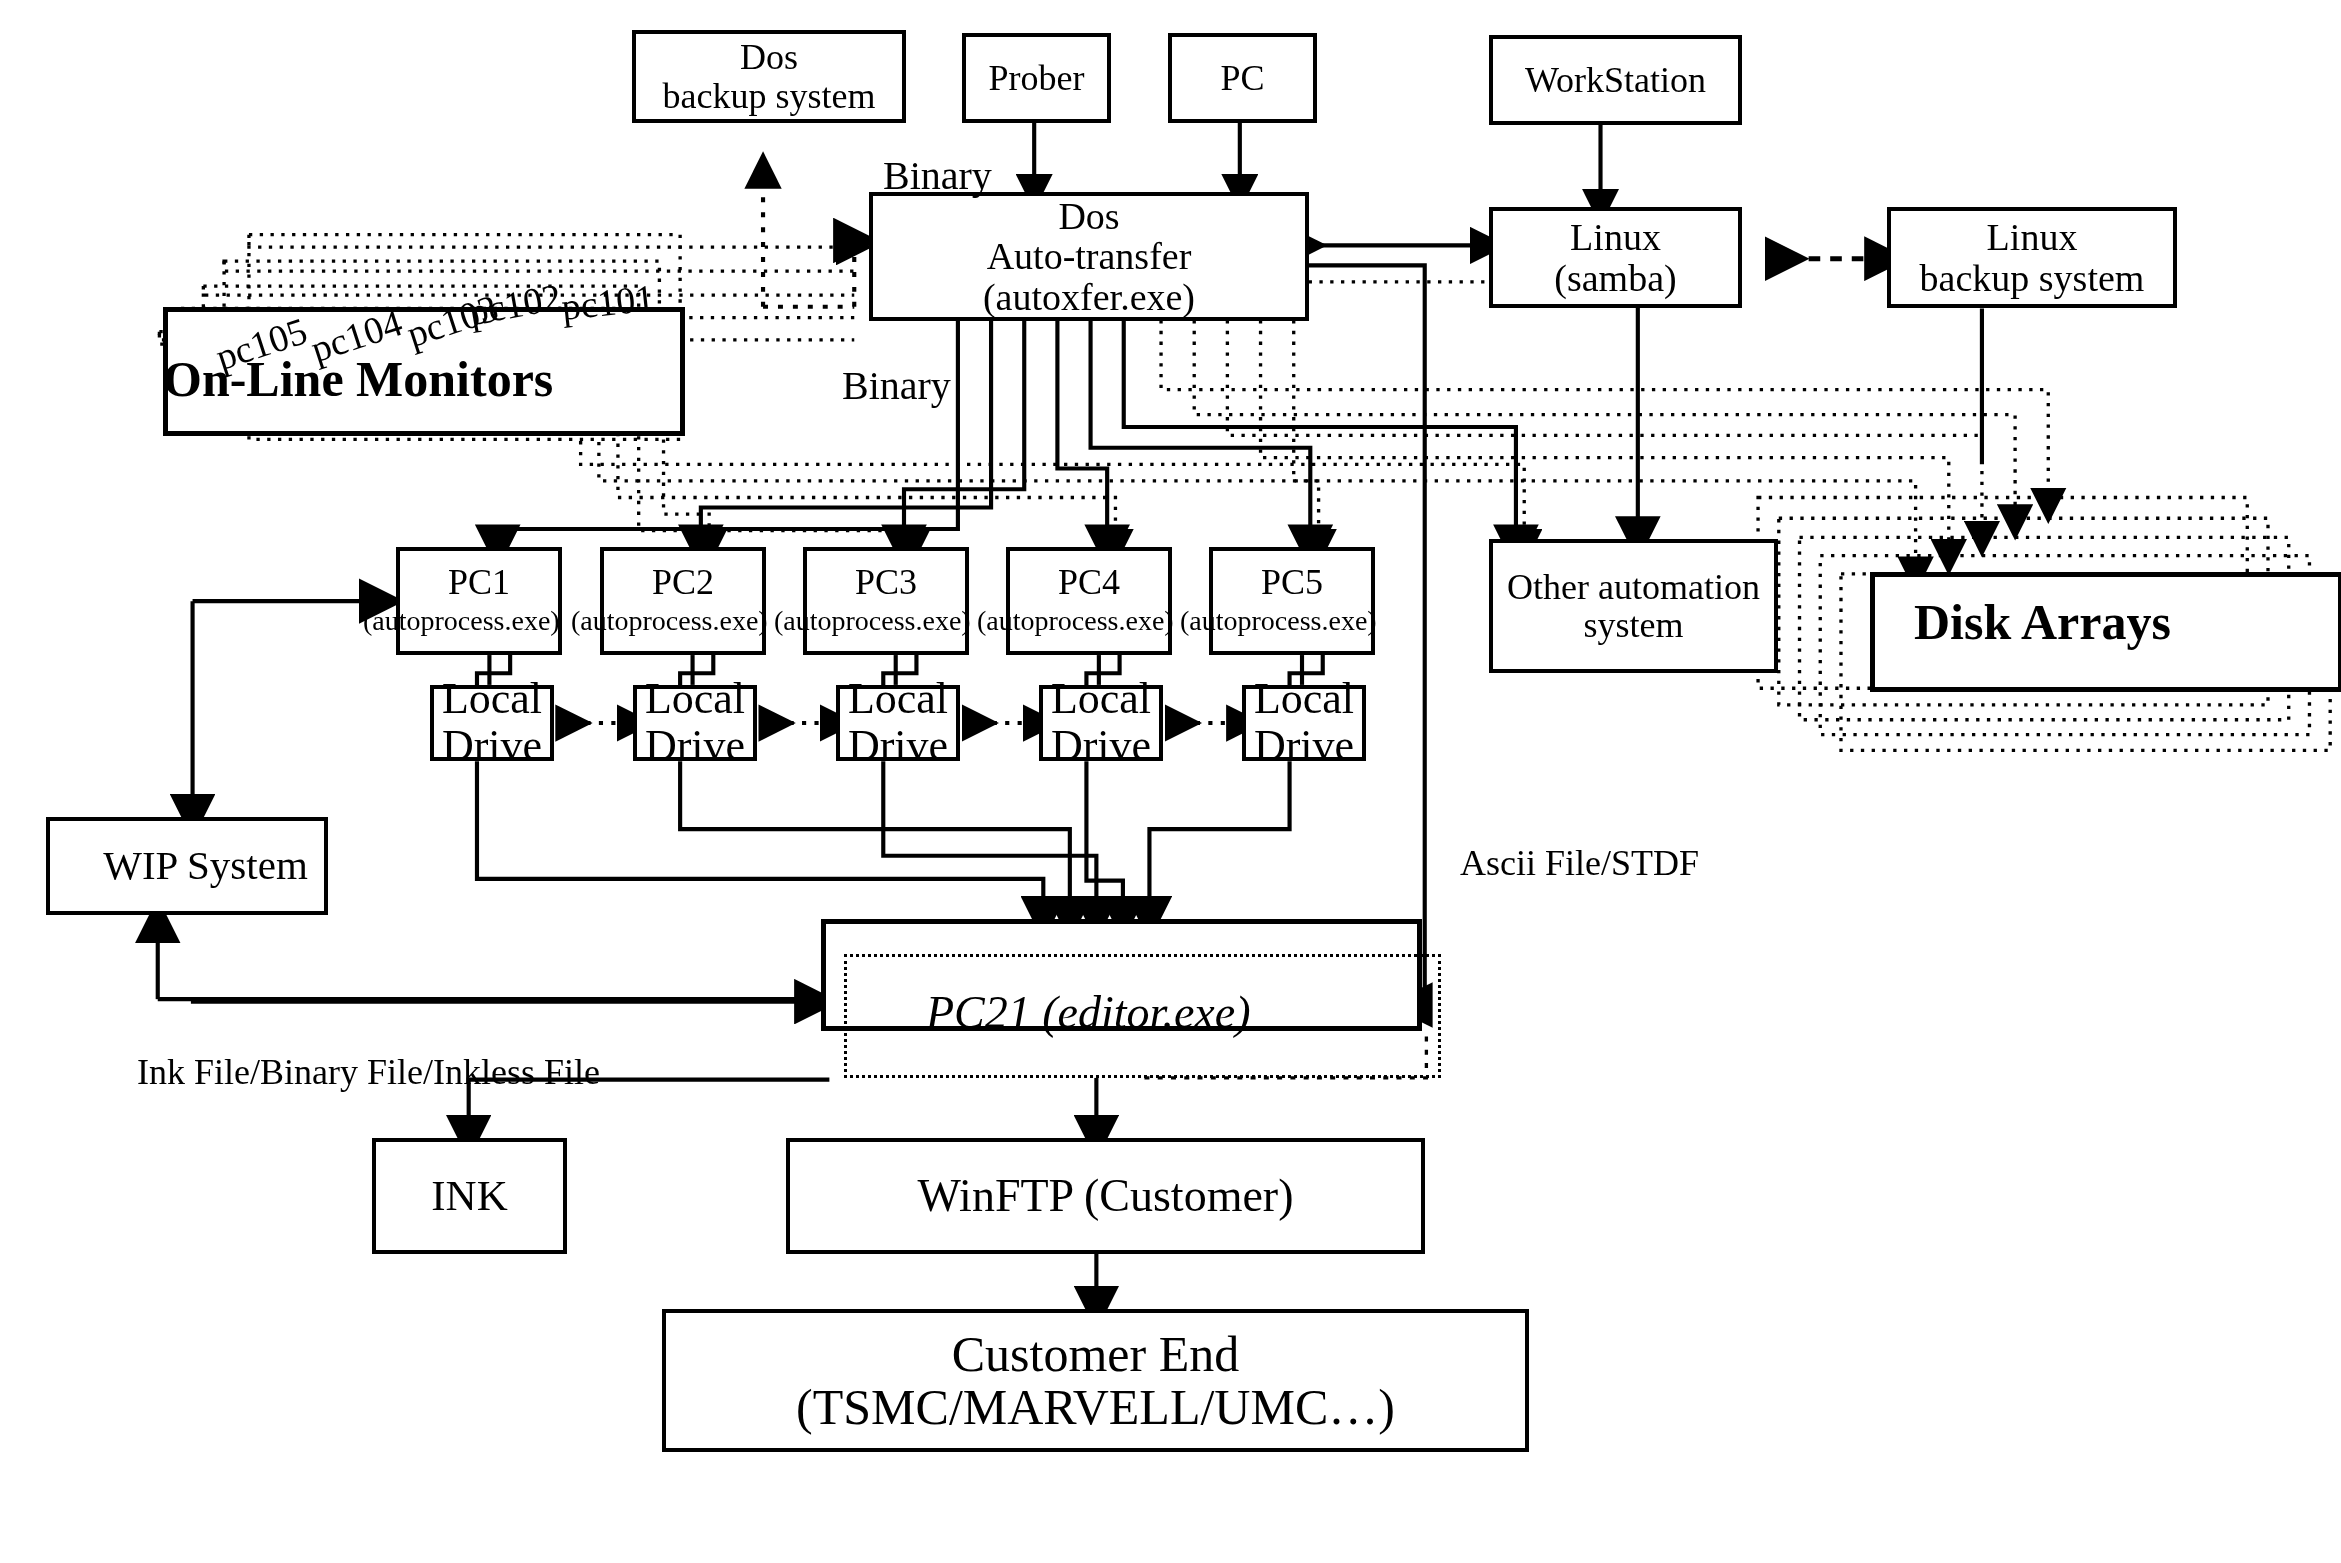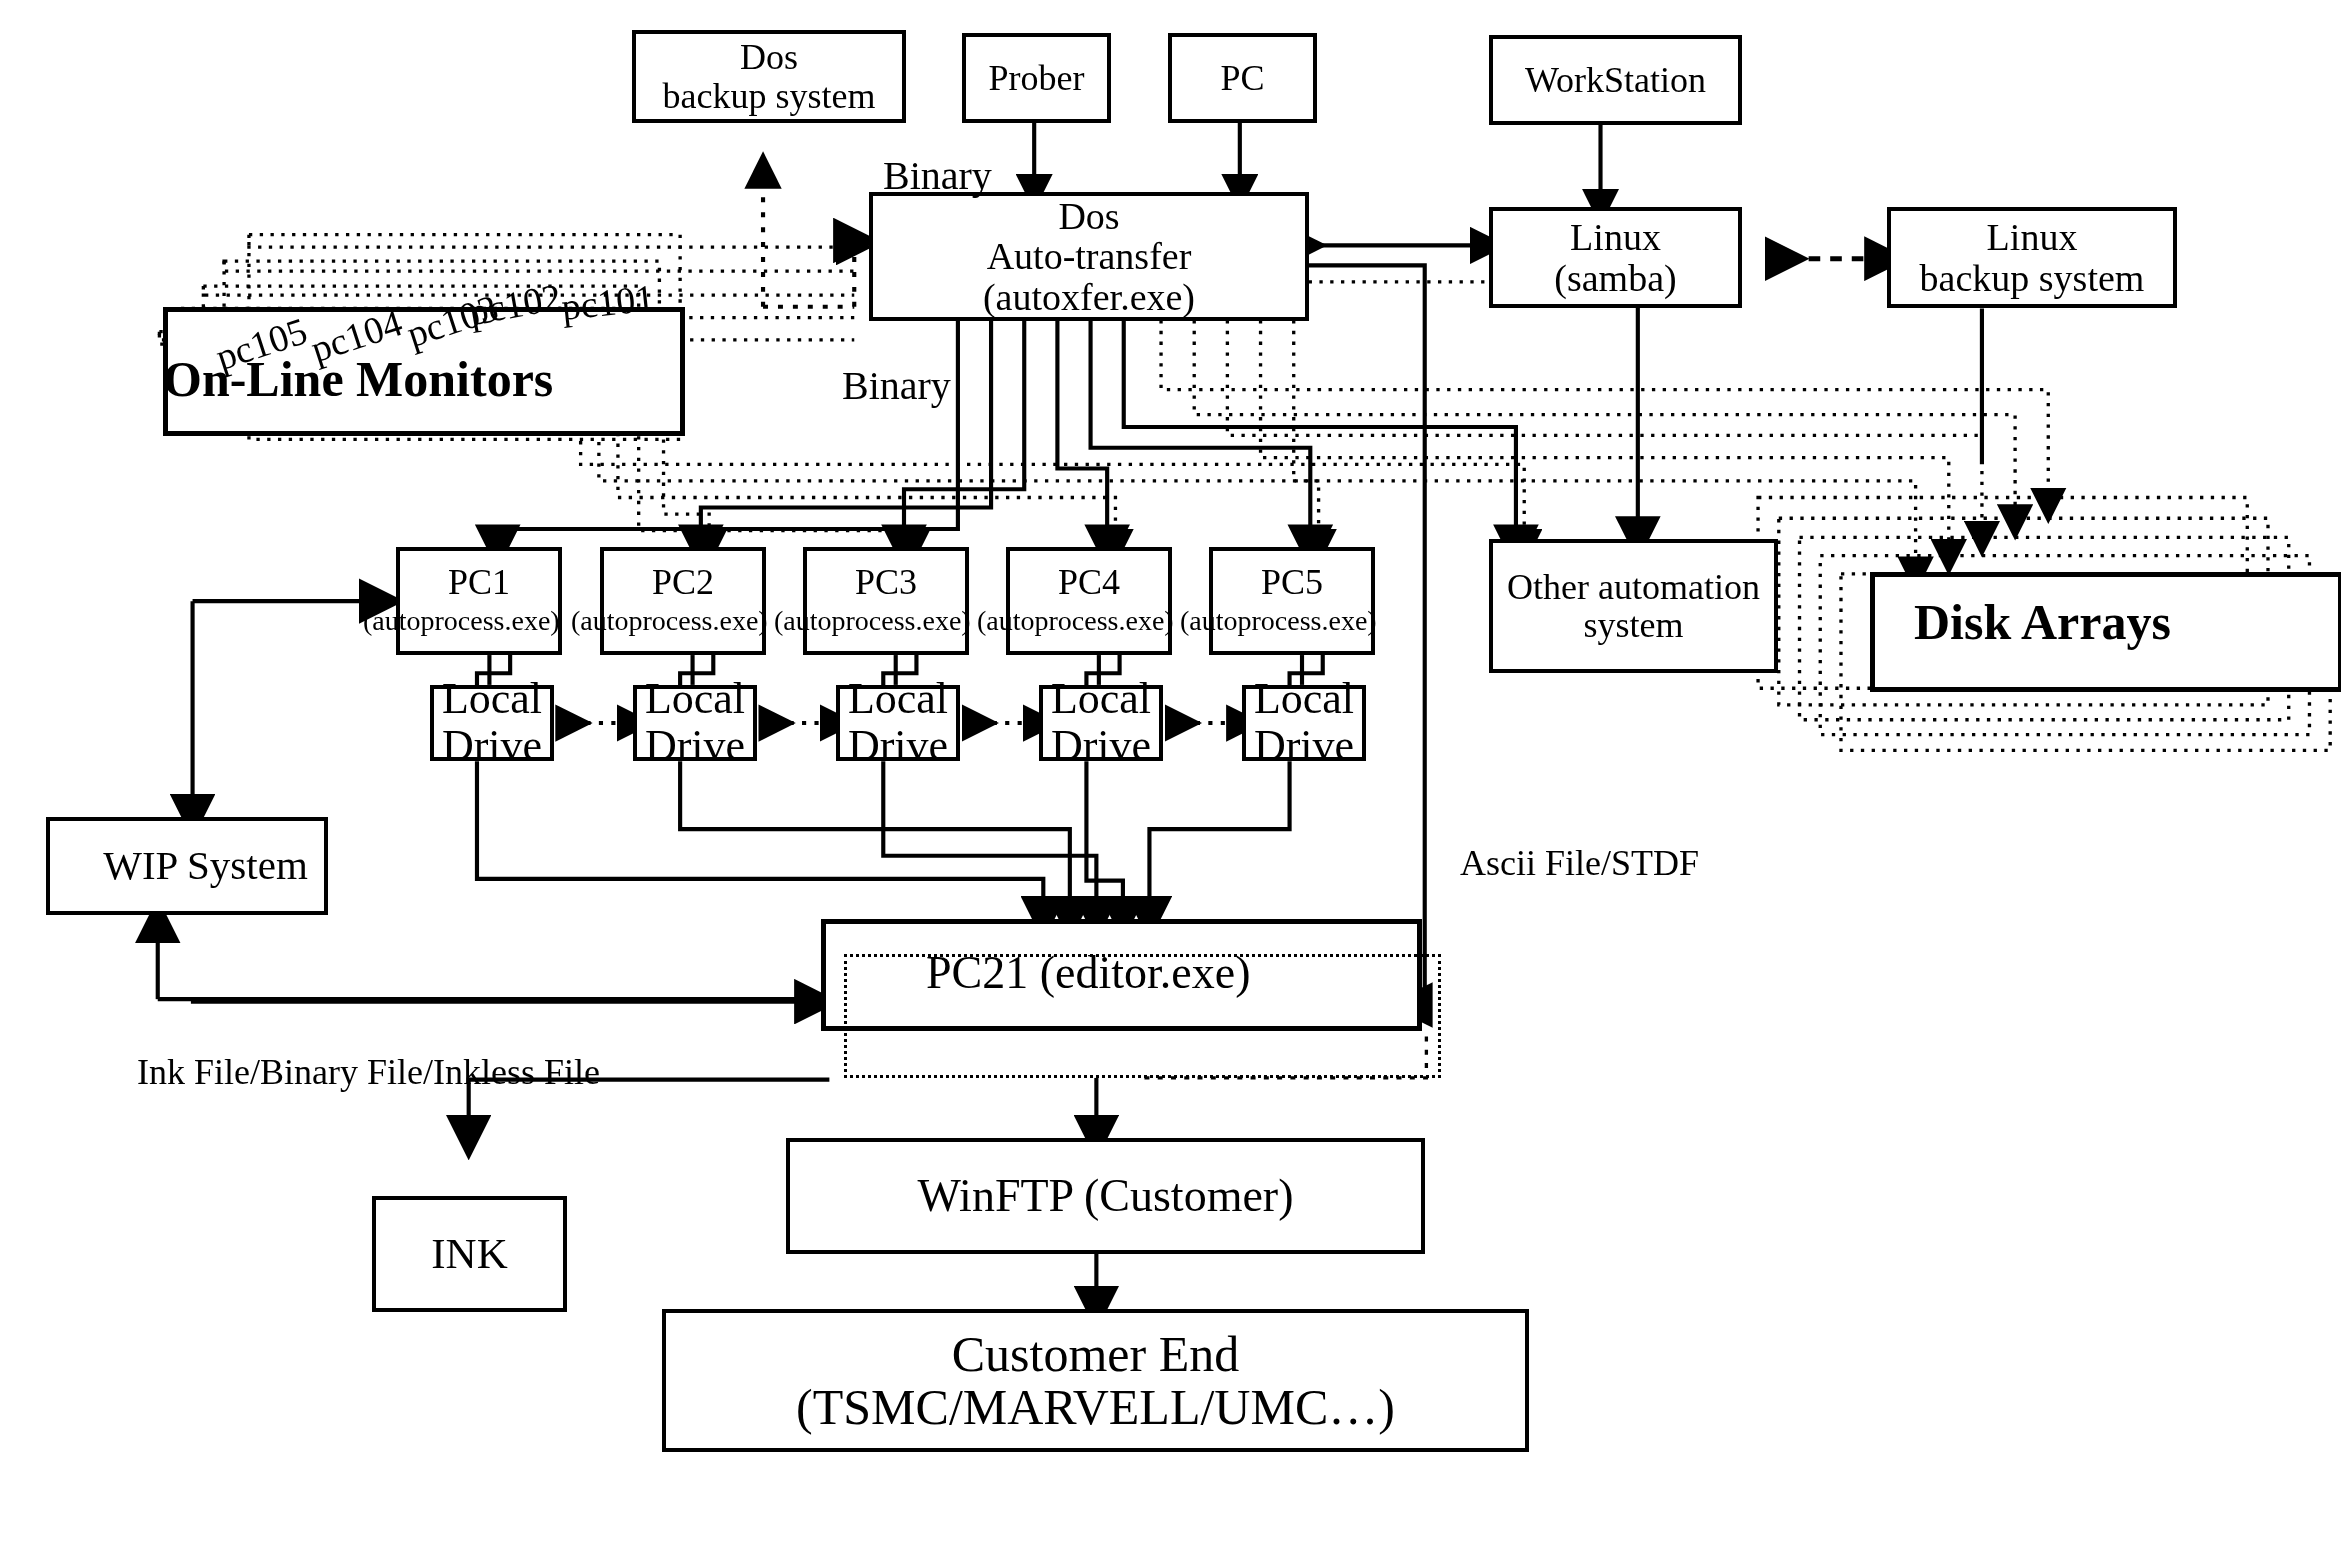--- a/index.html
+++ b/index.html
@@ -267,23 +267,23 @@
 
   <div class="node" style="left:1870px;top:572px;width:473px;height:120px;border-width:5px;"></div>
   <div class="plainlabel big f60" style="left:1914px;top:593px;">Disk Arrays</div>
 
   <div class="node f50" style="left:46px;top:817px;width:282px;height:98px;font-size:41px;padding-left:37px;">
     <span class="ln">WIP System</span>
   </div>
 
   <div class="node" style="left:821px;top:919px;width:601px;height:112px;border-width:5px;"></div>
   <div class="dashnode" style="left:844px;top:954px;width:597px;height:124px;"></div>
-  <div class="plainlabel f56" style="left:926px;top:946px;">PC21 (editor.exe)</div>
-
-  <div class="node f52" style="left:372px;top:1196px;width:195px;height:116px;">
+  <div class="plainlabel f56" style="left:926px;top:986px;font-style:italic;">PC21 (editor.exe)</div>
+
+  <div class="node f52" style="left:372px;top:1138px;width:195px;height:116px;">
     <span class="ln">INK</span>
   </div>
 
   <div class="node f56" style="left:786px;top:1138px;width:639px;height:116px;">
     <span class="ln">WinFTP (Customer)</span>
   </div>
 
   <div class="node f60" style="left:662px;top:1309px;width:867px;height:143px;">
     <span class="ln">Customer End</span>
     <span class="ln">(TSMC/MARVELL/UMC…)</span>

